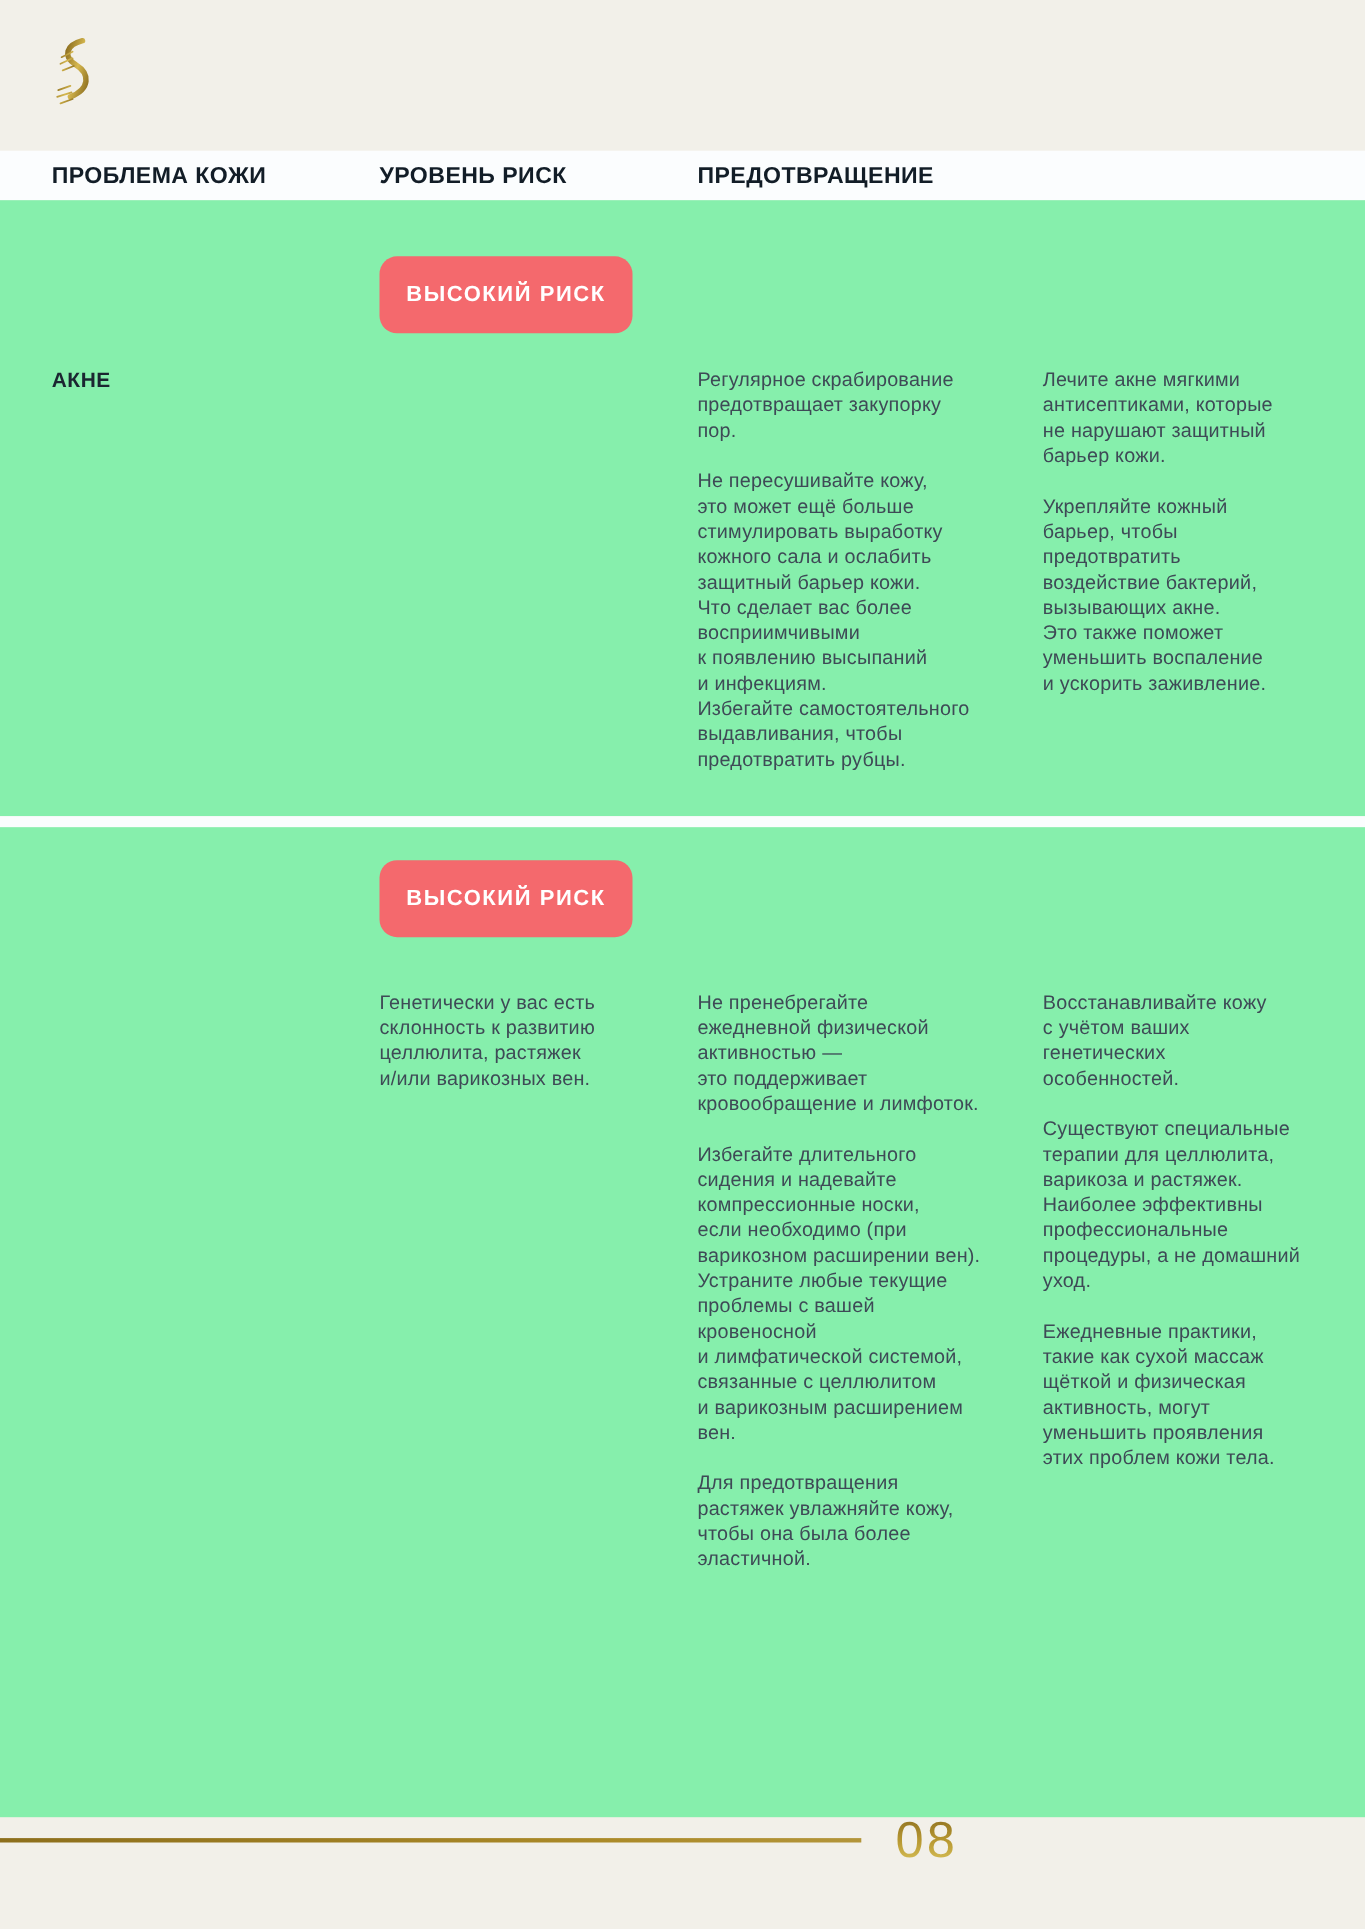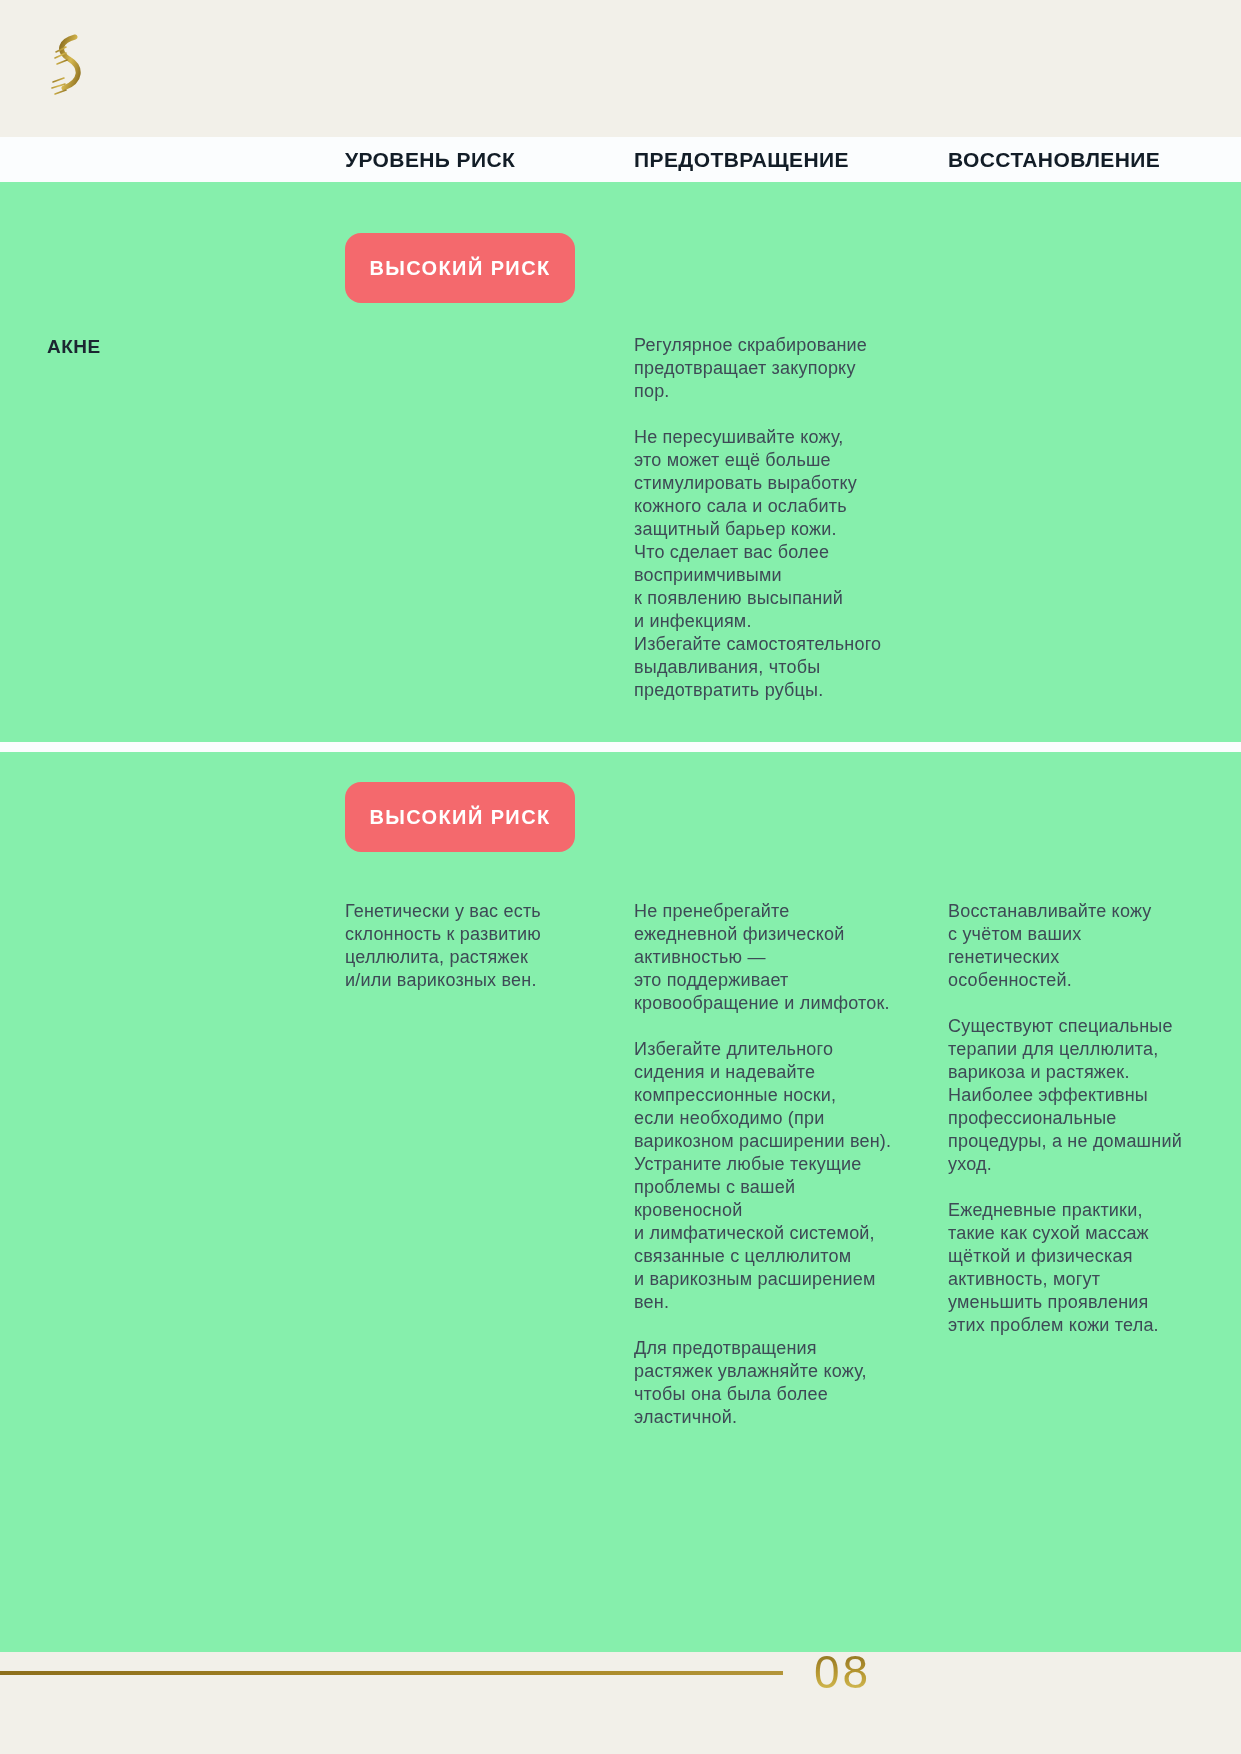--- a/index.html
+++ b/index.html
@@ -72,23 +72,23 @@
         <stop offset="0.5" stop-color="#d6b84f"></stop>
         <stop offset="1" stop-color="#8a6c1e"></stop>
       </linearGradient>
     </defs>
     <path d="M26 3 C11 7 8 17 20 25 C33 33 33 47 15 54" fill="none" stroke="url(#goldGrad)" stroke-width="5" stroke-linecap="round"></path>
     <path d="M7 18 L17 13 M6 24 L17 19 M8 30 L18 26" fill="none" stroke="url(#goldGrad)" stroke-width="1.6" stroke-linecap="round"></path>
     <path d="M4 48 L15 44 M3 54 L16 50 M6 60 L17 56" fill="none" stroke="url(#goldGrad)" stroke-width="1.6" stroke-linecap="round"></path>
   </svg>
 
   <div class="table-header">
+    <div class="th th1">ПРОБЛЕМА КОЖИ</div>
     <div class="th th2">УРОВЕНЬ РИСК</div>
     <div class="th th3">ПРЕДОТВРАЩЕНИЕ</div>
-    <div class="th th4">ВОССТАНОВЛЕНИЕ</div>
   </div>
 
   <section class="section s1">
     <div class="badge">
       <span>ВЫСОКИЙ РИСК</span>
     </div>
     <div class="cell c1">АКНЕ</div>
     <div class="cell c3">Регулярное скрабирование
 предотвращает закупорку
 пор.
@@ -98,20 +98,33 @@
 стимулировать выработку
 кожного сала и ослабить
 защитный барьер кожи.
 Что сделает вас более
 восприимчивыми
 к появлению высыпаний
 и инфекциям.
 Избегайте самостоятельного
 выдавливания, чтобы
 предотвратить рубцы.</div>
+    <div class="cell c4">Лечите акне мягкими
+антисептиками, которые
+не нарушают защитный
+барьер кожи.
+
+Укрепляйте кожный
+барьер, чтобы
+предотвратить
+воздействие бактерий,
+вызывающих акне.
+Это также поможет
+уменьшить воспаление
+и ускорить заживление.</div>
   </section>
 
   <div class="section-gap"></div>
 
   <section class="section s2">
     <div class="badge">
       <span>ВЫСОКИЙ РИСК</span>
     </div>
     <div class="cell c2">Генетически у вас есть
 склонность к развитию

